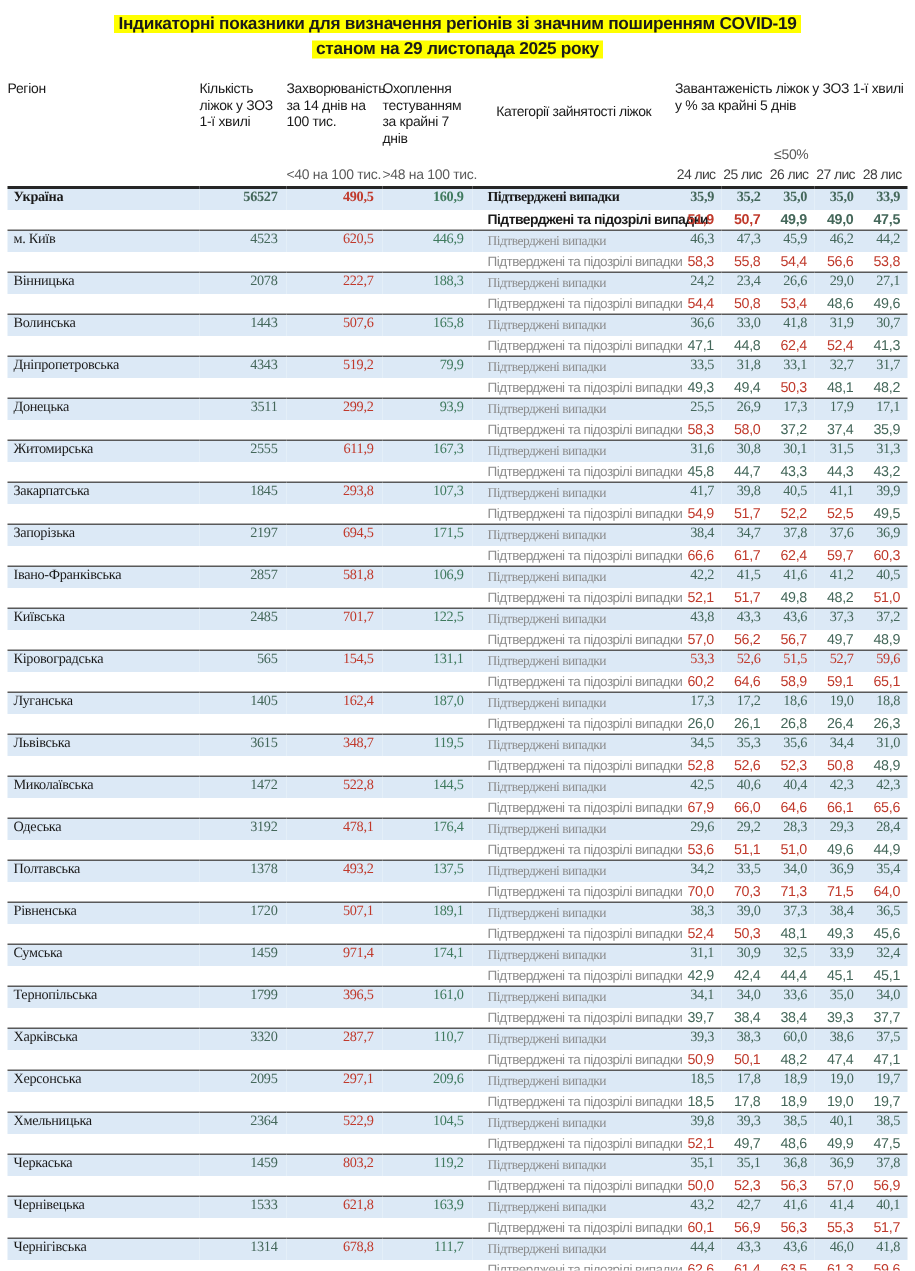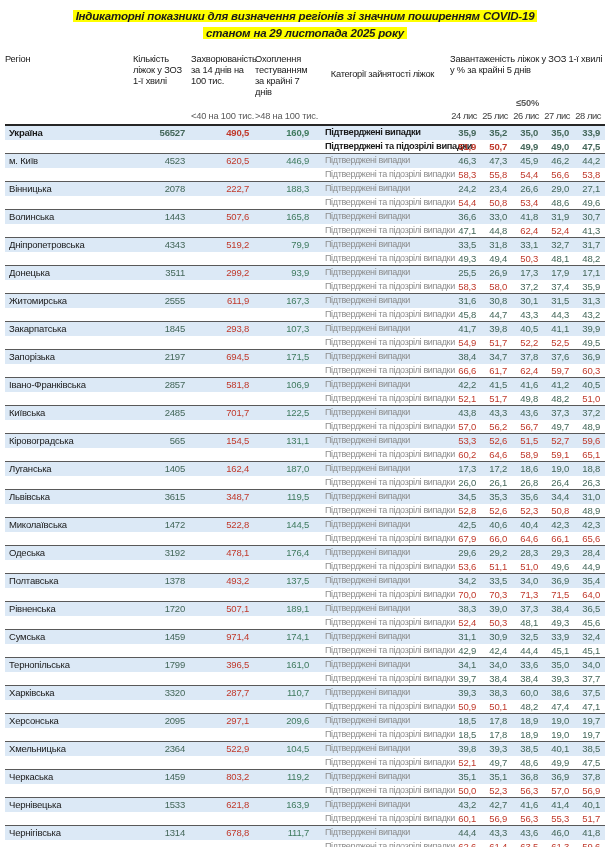--- a/index.html
+++ b/index.html
@@ -4,46 +4,46 @@
 <style>
   * { margin:0; padding:0; box-sizing:border-box; }
   html,body { background:#ffffff; }
   body {
     width:610px; height:847px; overflow:hidden;
     font-family:"Liberation Sans", sans-serif;
     color:#1a1a1a;
   }
   .page { position:relative; width:610px; height:847px; padding:8px 5px 0 5px; }
 
-  .title { text-align:center; font-weight:bold; font-size:11.5px; line-height:17px; margin-bottom:10px; letter-spacing:-0.2px;font-style:italic; }
+  .title { text-align:center; font-weight:bold; font-size:11.5px; line-height:17px; margin-bottom:10px; letter-spacing:-0.2px; }
   .title .hl { background:#ffff00; padding:0 3px; }
 
   table.tbl { border-collapse:collapse; table-layout:fixed; width:600px; font-size:9.5px; letter-spacing:-0.2px; }
   col.c-region { width:128px; }
   col.c-beds   { width:58px; }
   col.c-inc    { width:64px; }
   col.c-test   { width:60px; }
   col.c-cat    { width:135px; }
   col.c-day    { width:31px; }
 
   thead { border-bottom:2px solid #262626; }
   thead td { vertical-align:top; font-size:9.3px; line-height:11px; }
   tr.h1 td { height:44px; padding-top:2px;margin-top:32px; }
   tr.h1 .hc { text-align:left; }
   tr.h1 .hc-cat { text-align:center; padding-top:17px; letter-spacing:-0.3px; }
-  tr.h2 td { height:12px; line-height:11px;font-weight:bold; }
+  tr.h2 td { height:12px; line-height:11px; }
   tr.h2 .le50 { text-align:center; color:#595959; }
   tr.h3 td { height:15px; line-height:12px; }
   tr.h3 .thr { color:#595959; white-space:nowrap; }
   tr.h3 .date { text-align:right; padding-right:4px; color:#404040; white-space:nowrap; letter-spacing:-0.4px; }
 
   tbody.block { border-top:1px solid #595959; }
   tbody.block tr { height:13.7px; }
   tbody.block td { line-height:13.5px; white-space:nowrap; vertical-align:middle; }
-  tbody.block tr.r1 { background:#dce9f6; }
+  tbody.block tr.r1 { background:#dce9f6;font-family:Liberation Serif, serif; }
 
   td.name { padding-left:4px; }
   td.num  { text-align:right; padding-right:6px; }
   td.cat  { padding-left:10px; color:#8c8c8c; font-size:9px; letter-spacing:-0.35px; }
   td.day  { text-align:right; padding-right:5px; }
 
   .green { color:#3f7a5e; }
   .red   { color:#c0392b; }
   .vd    { color:#44675a; }
   .vr    { color:#c0392b; }

